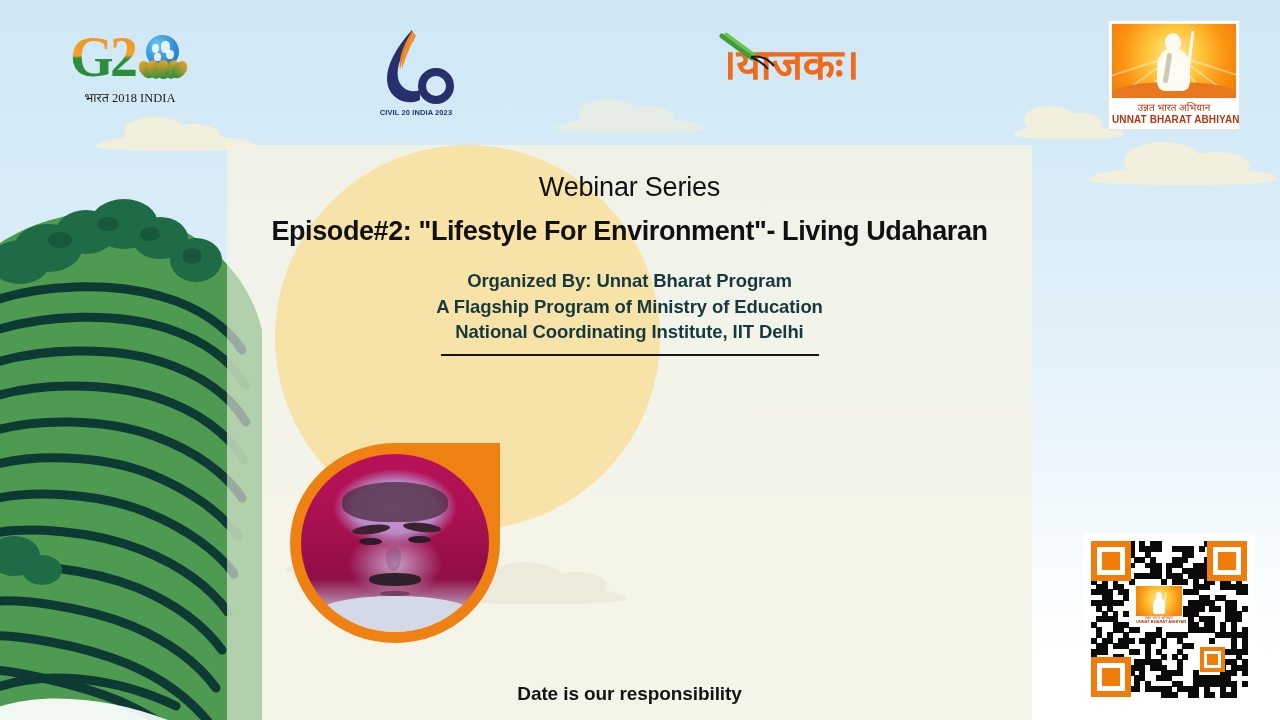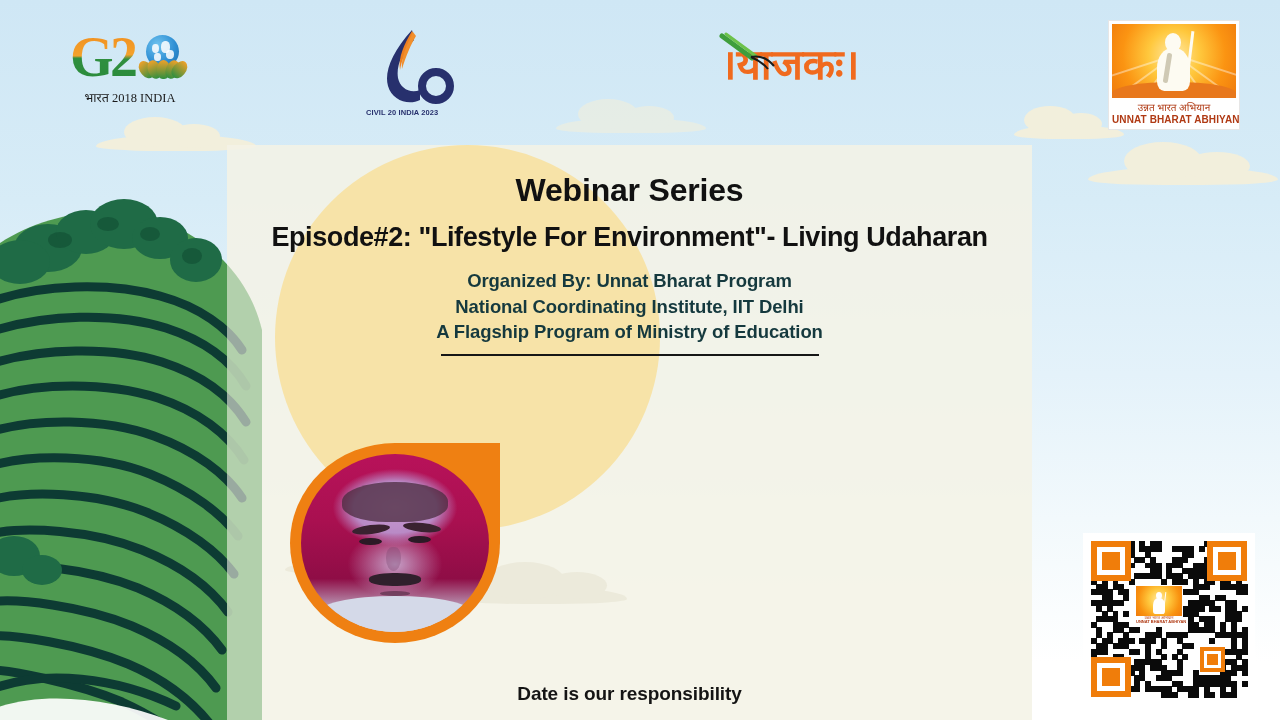--- a/index.html
+++ b/index.html
@@ -45,21 +45,21 @@
   .panel-cloud .lump, .panel-cloud .base { position:absolute; background:#eceadb; }
   .panel-cloud .lump { border-radius:50%; }
   .panel-cloud .base { border-radius:50% 50% 40% 40%/70% 70% 30% 30%; }
 
   
   #title-block {
     position:absolute; left:0; top:27px; width:805px;
     text-align:center; z-index:6;
   }
   #webinar-series {
-    font-size:32px; font-weight:bold; color:#111111; letter-spacing:-0.2px;
+    font-size:27px; font-weight:normal; color:#111111; letter-spacing:-0.2px;
   }
   #episode-title {
     font-size:27px; font-weight:bold; color:#111111;
     margin-top:13px; letter-spacing:-0.4px; white-space:nowrap;
   }
 
   #org-block {
     position:absolute; left:0; top:123px; width:805px;
     text-align:center; z-index:6; line-height:1.38;
   }
@@ -156,21 +156,21 @@
   #g20-hin { color:#1a1a1a; font-weight:normal; }
 
   
   #logo-c20 { left:368px; top:28px; width:96px; height:100px; }
   #c20-flame { position:absolute; left:14px; top:0; width:52px; height:76px; }
   #c20-o {
     position:absolute; left:50px; top:40px; width:36px; height:36px;
     border:8px solid #27306d; border-radius:50%;
   }
   #c20-caption {
-    position:absolute; left:-2px; top:80px; width:100px; text-align:left;
+    position:absolute; left:-2px; top:80px; width:100px; text-align:center;
     font-size:7.5px; font-weight:bold; color:#27306d; letter-spacing:0.1px;
     white-space:nowrap;
   }
 
   
   #logo-yajak { left:710px; top:38px; width:160px; height:66px; }
   #yajak-text {
     position:absolute; left:0; top:6px; width:160px; text-align:center;
     font-family:"Liberation Serif", serif;
     font-size:42px; font-weight:bold; color:#f06a1e; line-height:1;
@@ -361,22 +361,22 @@
       <div class="lump" style="left:92px; top:12px; width:60px; height:27px;"></div>
     </div>
 
     <div id="title-block">
       <div id="webinar-series">Webinar Series</div>
       <div id="episode-title">Episode#2: "Lifestyle For Environment"- Living Udaharan</div>
     </div>
 
     <div id="org-block">
       <div class="org-line">Organized By: Unnat Bharat Program</div>
+      <div class="org-line">A Flagship Program of Ministry of Education</div>
       <div class="org-line">National Coordinating Institute, IIT Delhi</div>
-      <div class="org-line">A Flagship Program of Ministry of Education</div>
       <div id="date-underline"></div>
     </div>
 
     <div id="speaker-photo">
       <div id="photo-frame"></div>
       <div id="photo-inner">
         <div class="feat" id="hairline"></div>
         <div class="feat" id="brow-l"></div>
         <div class="feat" id="brow-r"></div>
         <div class="feat" id="eye-l"></div>

